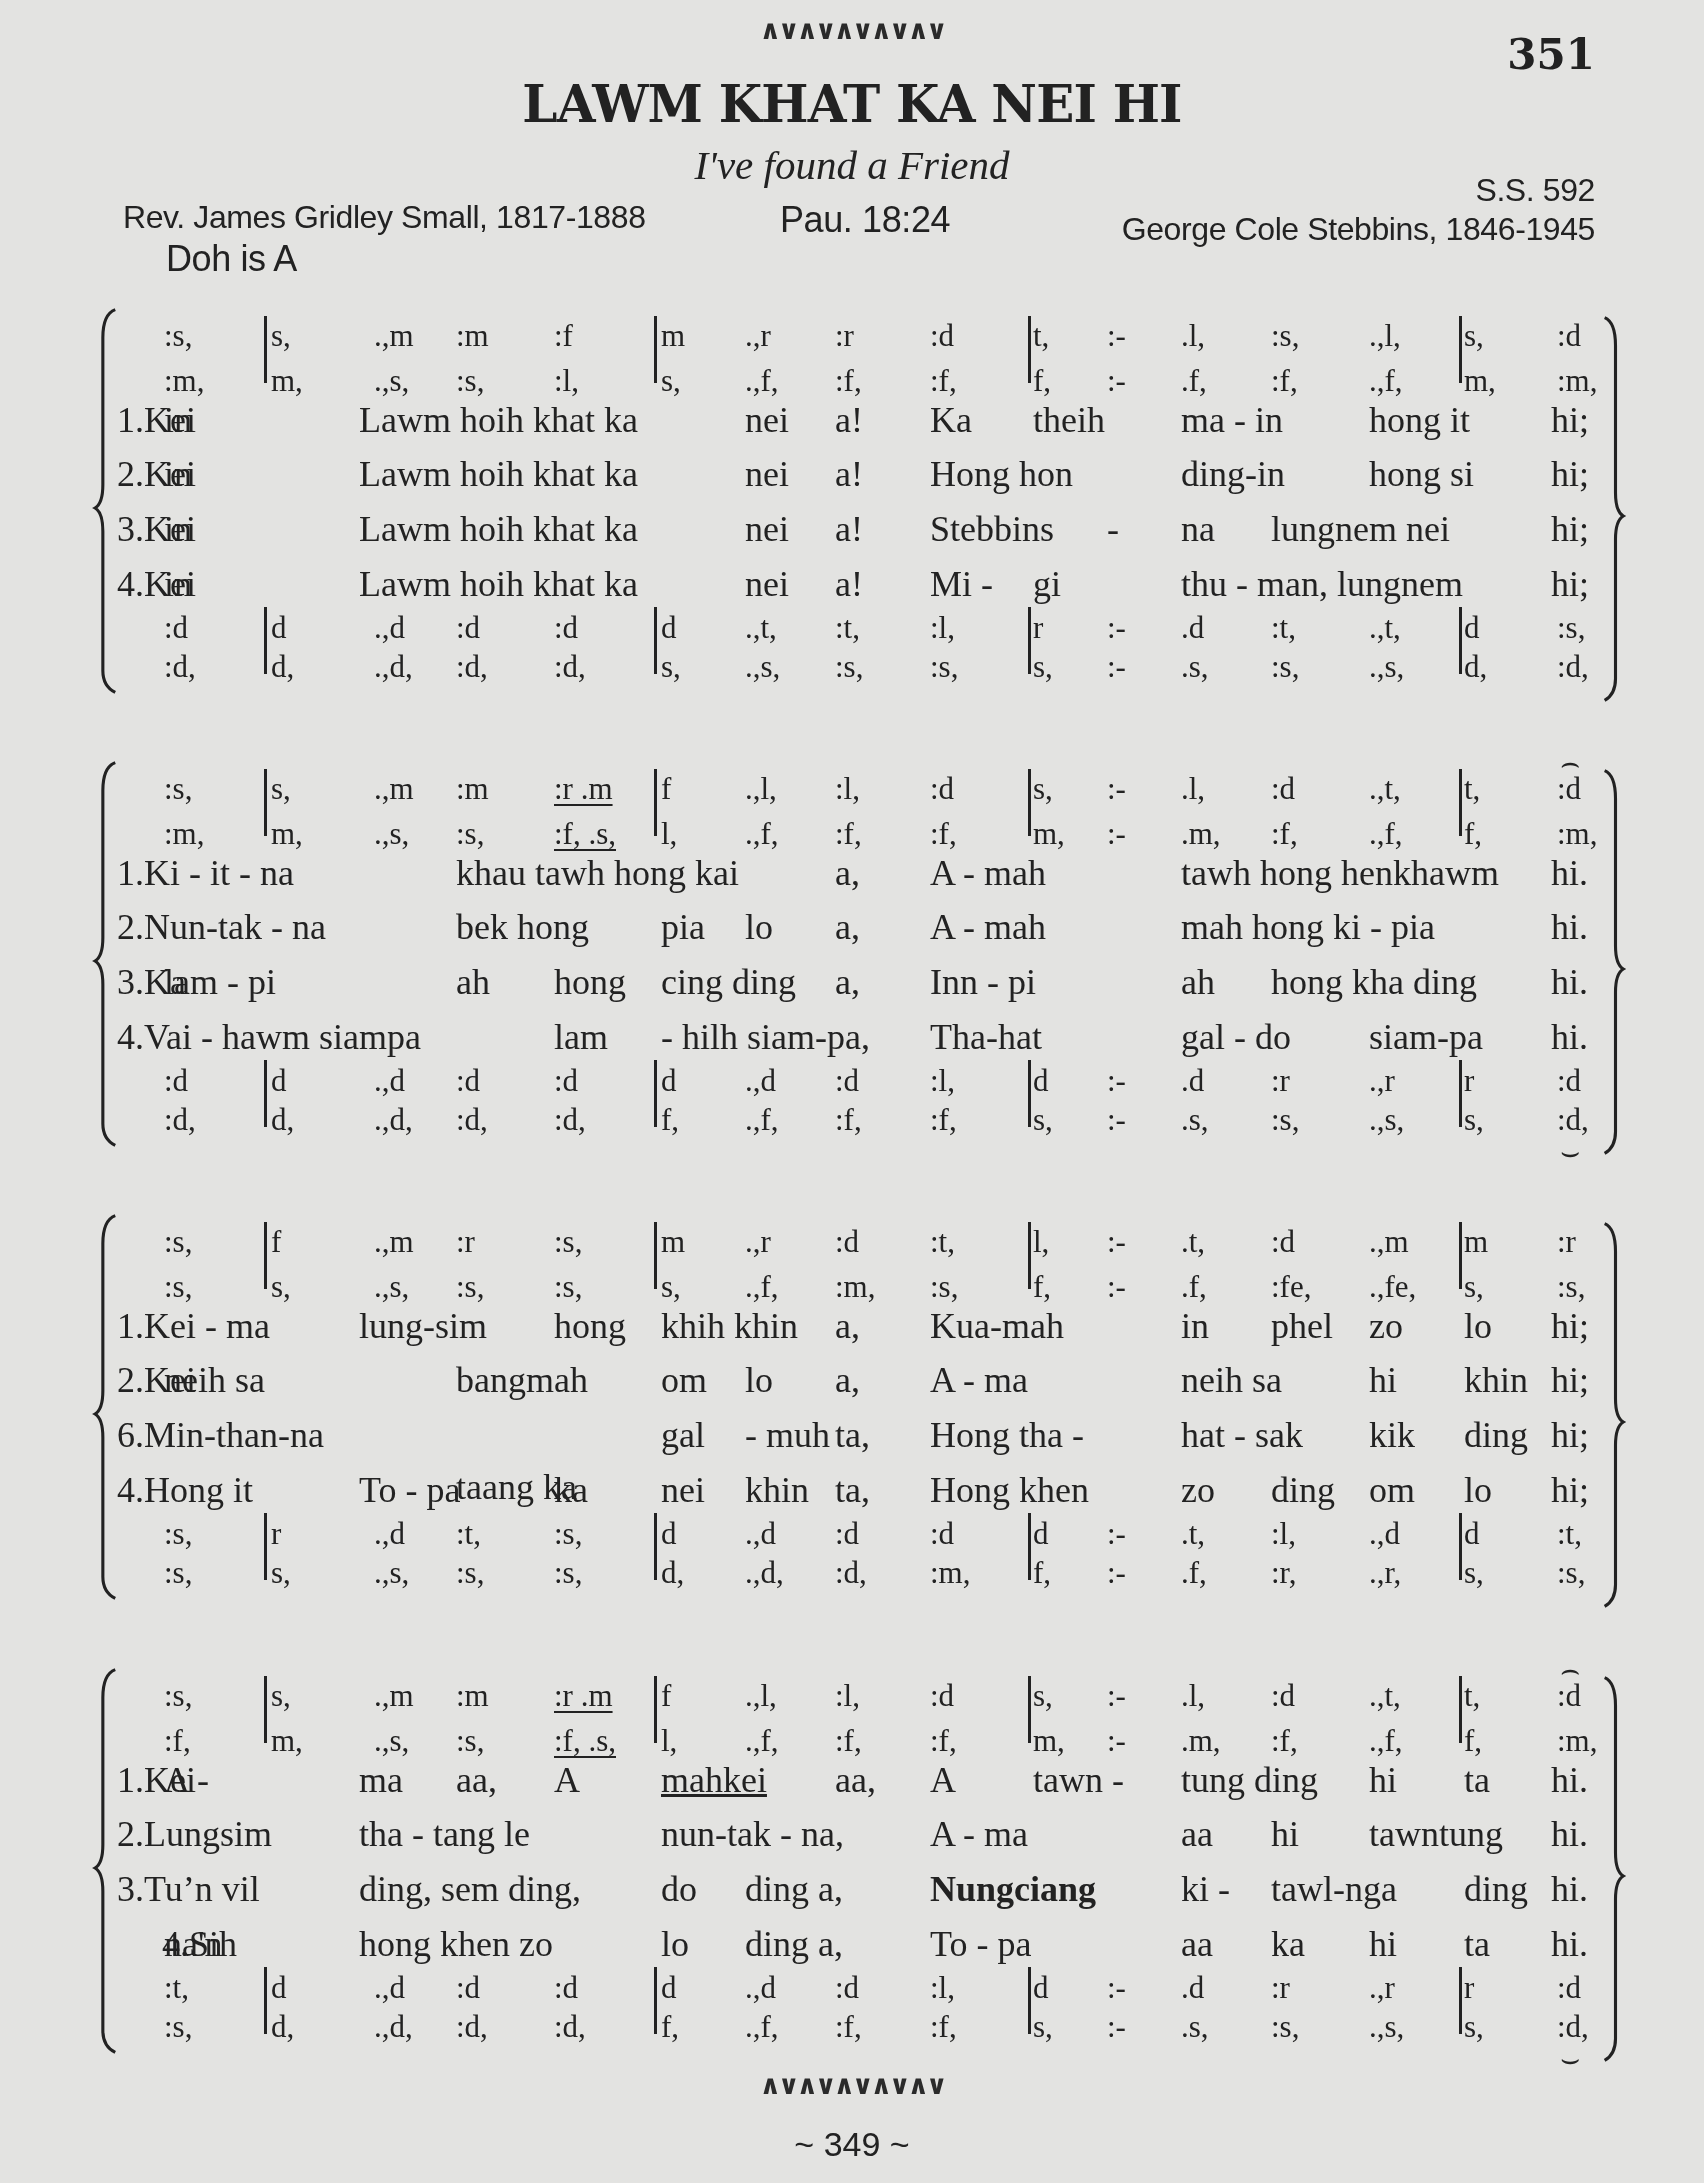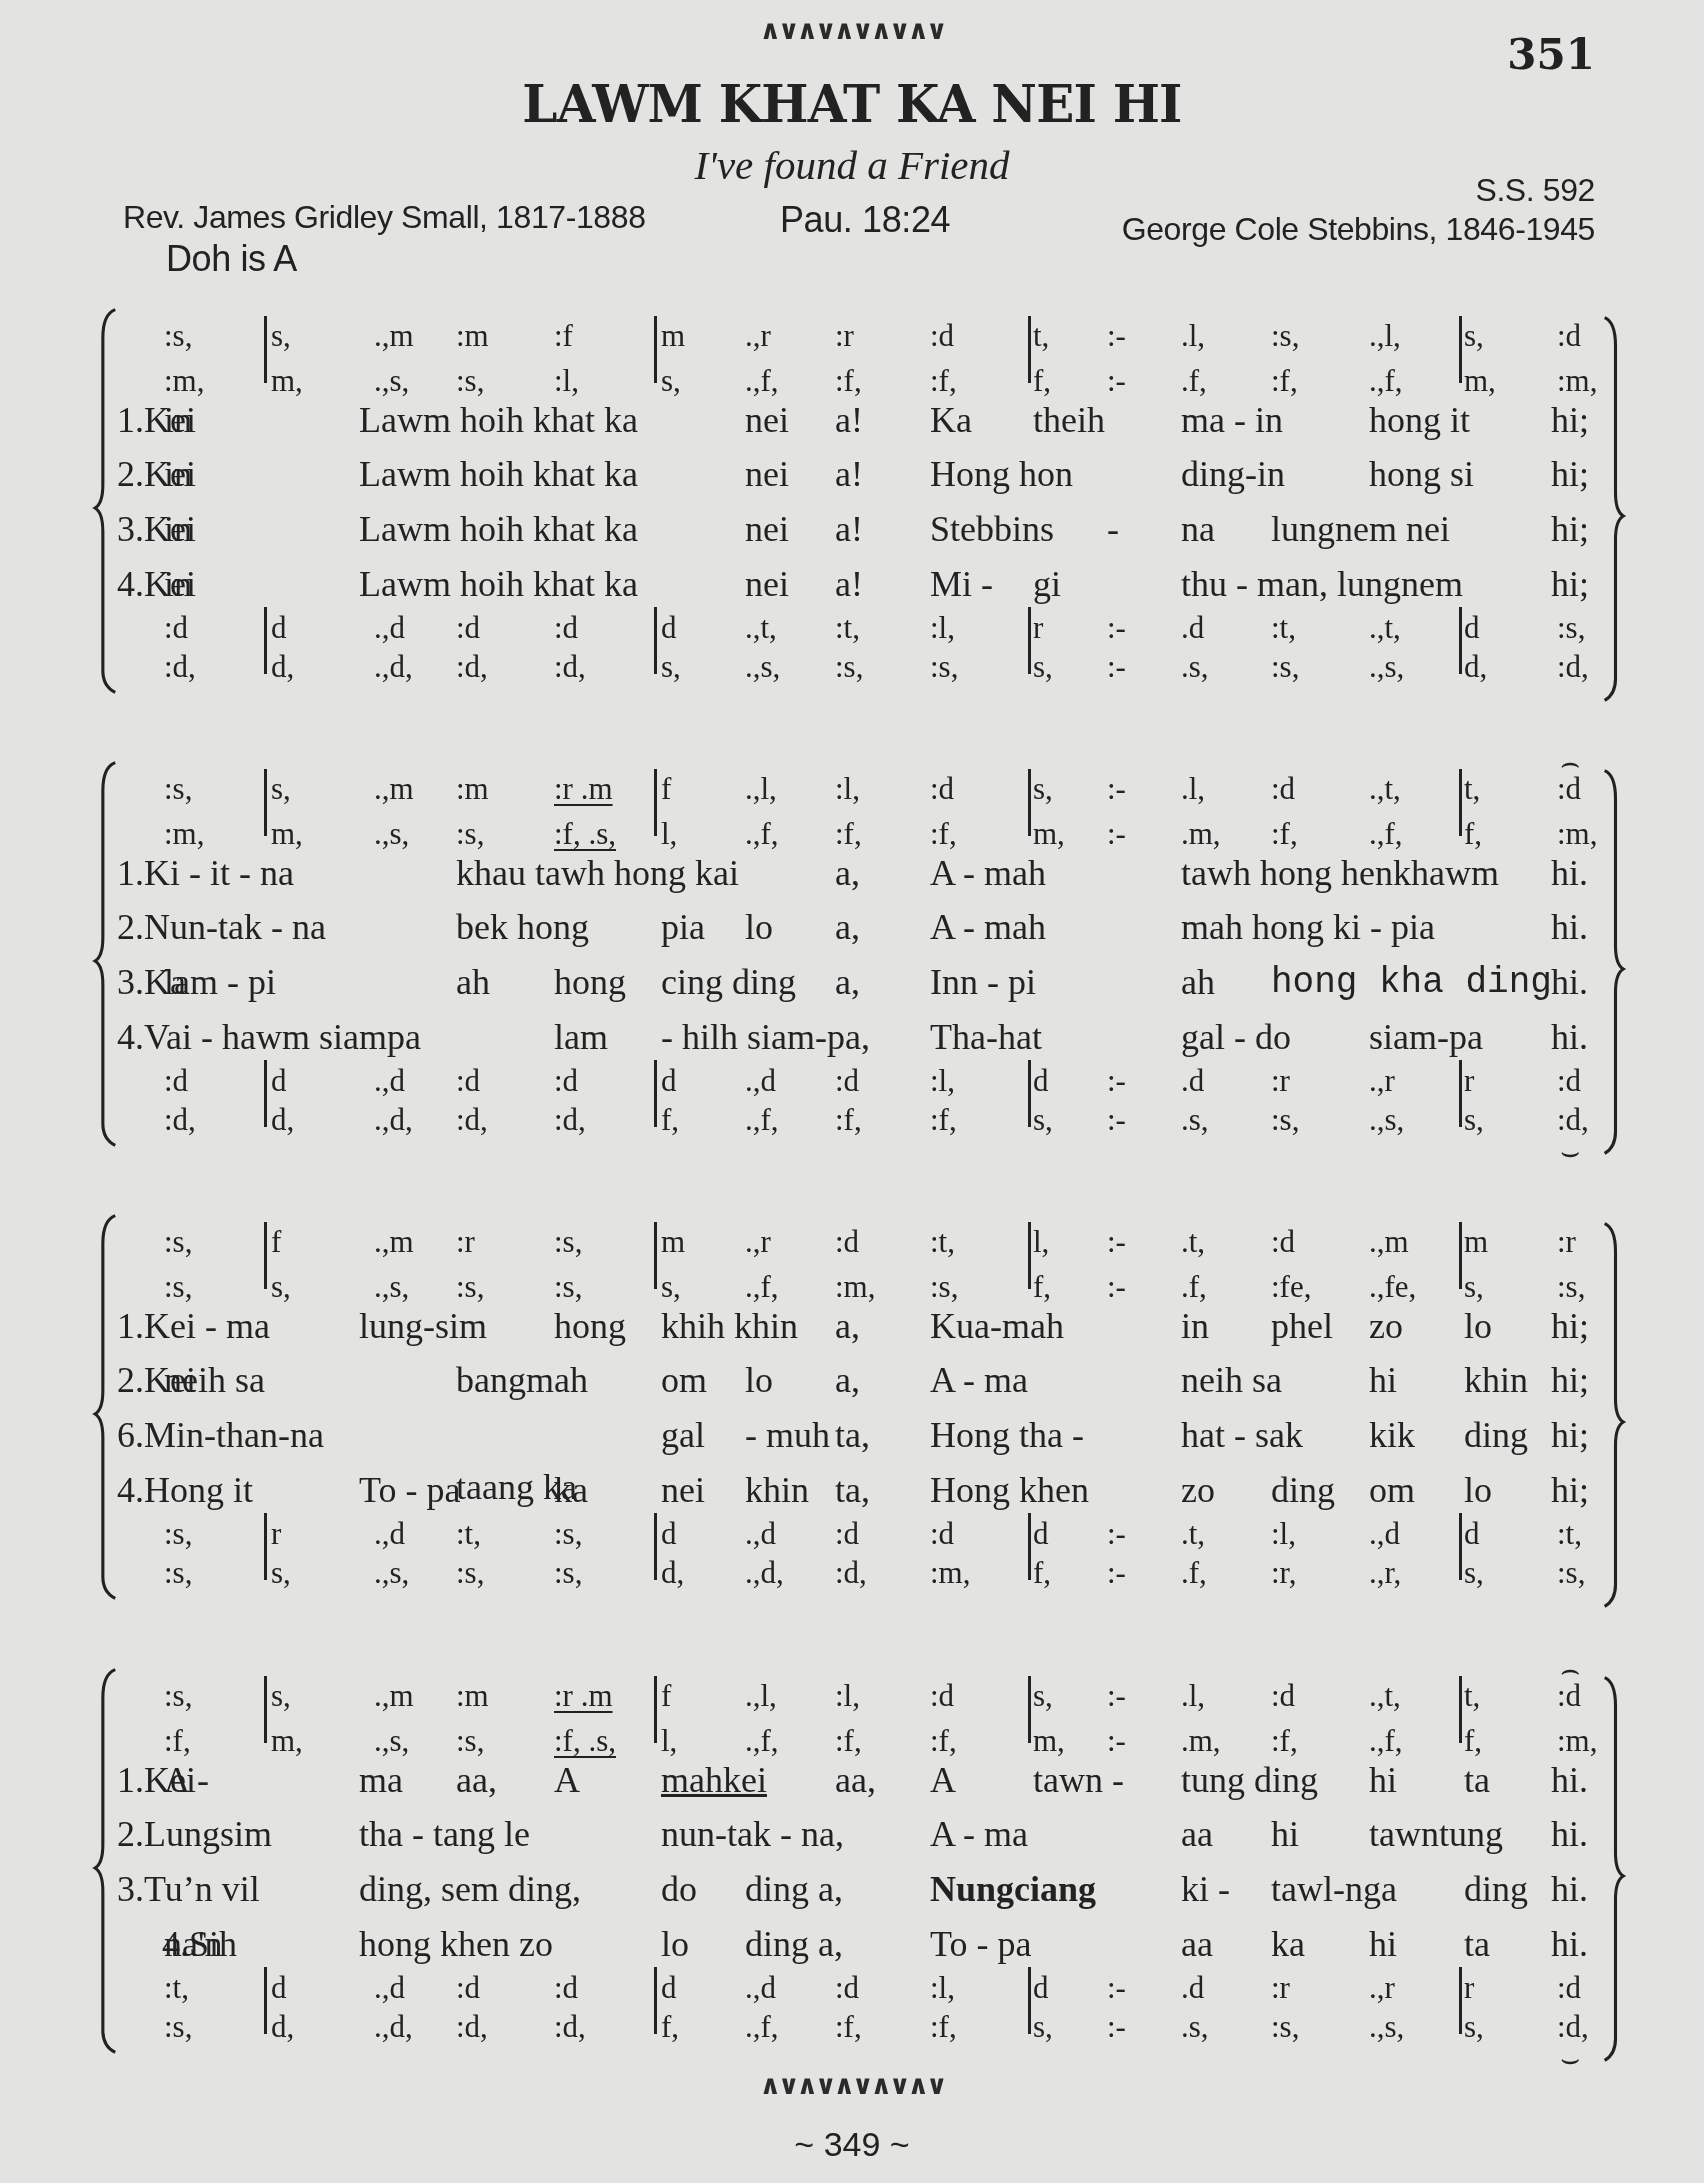--- a/index.html
+++ b/index.html
@@ -248,21 +248,21 @@
       <span class="lyric" style="left: 1181px; top: 177px;">mah hong ki - pia</span>
       <span class="lyric" style="left: 1551px; top: 177px;">hi.</span>
       <span class="lyric" style="left: 117px; top: 232px;">3.Ka</span>
       <span class="lyric" style="left: 164px; top: 232px;">lam - pi</span>
       <span class="lyric" style="left: 456px; top: 232px;">ah</span>
       <span class="lyric" style="left: 554px; top: 232px;">hong</span>
       <span class="lyric" style="left: 661px; top: 232px;">cing ding</span>
       <span class="lyric" style="left: 835px; top: 232px;">a,</span>
       <span class="lyric" style="left: 930px; top: 232px;">Inn - pi</span>
       <span class="lyric" style="left: 1181px; top: 232px;">ah</span>
-      <span class="lyric" style="left: 1271px; top: 232px; font-family: Liberation Mono, monospace;">hong kha ding</span>
+      <span class="lyric" style="left: 1271px; top: 232px;">hong kha ding</span>
       <span class="lyric" style="left: 1551px; top: 232px;">hi.</span>
       <span class="lyric" style="left: 117px; top: 287px;">4.Vai - hawm siampa</span>
       <span class="lyric" style="left: 554px; top: 287px;">lam</span>
       <span class="lyric" style="left: 661px; top: 287px;">- hilh siam-pa,</span>
       <span class="lyric" style="left: 930px; top: 287px;">Tha-hat</span>
       <span class="lyric" style="left: 1181px; top: 287px;">gal - do</span>
       <span class="lyric" style="left: 1369px; top: 287px;">siam-pa</span>
       <span class="lyric" style="left: 1551px; top: 287px;">hi.</span>
       <span class="fermata" style="left: 1560px; top: -6.3px;">⌢</span>
       <span class="fermata" style="left: 1560px; top: 383px;">⌣</span>

